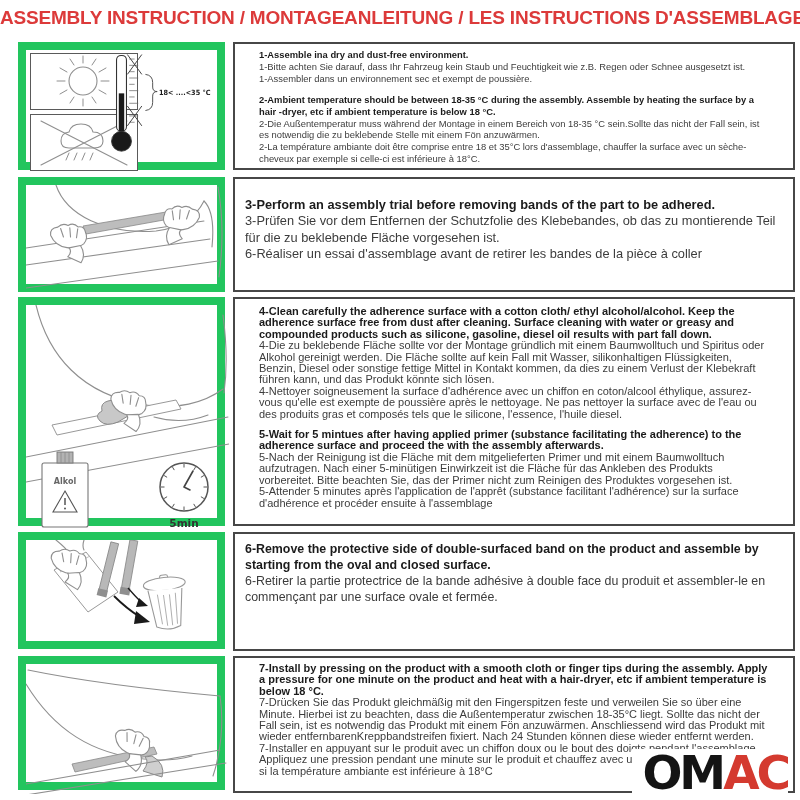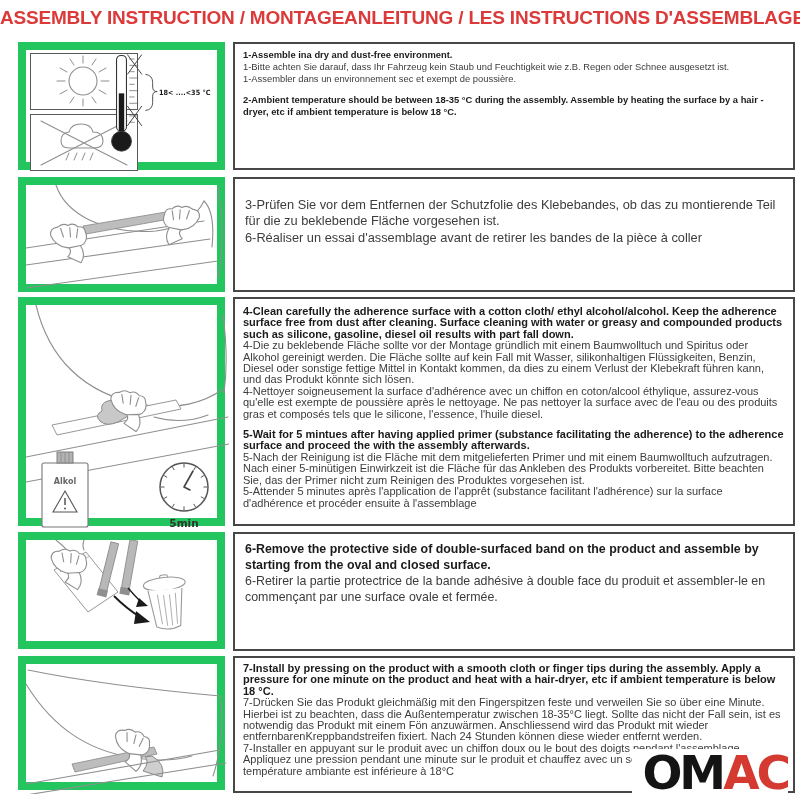--- a/index.html
+++ b/index.html
@@ -6,21 +6,21 @@
   html,body { width:800px; height:800px; background:#fff; overflow:hidden;
               font-family:"Liberation Sans", sans-serif; }
   .page { position:absolute; inset:0; width:800px; height:800px; }
 
   .title { position:absolute; top:7px; left:0; width:100%; text-align:center;
            color:#dc3a3a; font-weight:bold; font-size:19px; letter-spacing:-0.2px;
            white-space:nowrap; }
 
   .row { position:absolute; left:18px; width:777px; }
   .cell-left  { position:absolute; left:0; width:207px; border:8px solid #22c55e; background:#fff; }
-  .cell-right { position:absolute; left:215px; width:562px; border:2px solid #474747; background:#fff; padding:5px 8px; }
+  .cell-right { position:absolute; left:215px; width:562px; border:2px solid #474747; background:#fff; padding:5px 24px; }
 
   .s  { font-size:9.4px; line-height:11.9px; color:#3c3c3c; }
   .en { font-weight:bold; color:#1b1b1b; }
   .step + .step { margin-top:9px; }
   .big .s { font-size:12.8px; line-height:16.4px; }
   .med .s { font-size:12.4px; line-height:16px; }
   .tight .s { font-size:11px; line-height:11.4px; }
 
   .mini-box { position:absolute; left:4px; width:108px; height:57px; border:1.5px solid #5a5a5a; background:#fff; }
   .thermo { position:absolute; inset:0; width:100%; height:100%; overflow:visible; }
@@ -83,37 +83,40 @@
       </svg>
     </div>
     <div class="cell-right" style="height:128px">
       <div class="step">
         <p class="s en">1-Assemble ina dry and dust-free environment.</p>
         <p class="s">1-Bitte achten Sie darauf, dass Ihr Fahrzeug kein Staub und Feuchtigkeit wie z.B. Regen oder Schnee ausgesetzt ist.</p>
         <p class="s">1-Assembler dans un environnement sec et exempt de poussière.</p>
       </div>
       <div class="step">
         <p class="s en">2-Ambient temperature should be between 18-35 °C  during the assembly. Assemble by heating the surface by a hair -dryer, etc if ambient temperature is below 18 °C.</p>
+        <p class="s">2-Die Außentemperatur muss während der Montage in einem Bereich von 18-35 °C  sein.Sollte das nicht der Fall sein, ist es notwendig die zu beklebende Stelle mit einem Fön anzuwärmen.</p>
+        <p class="s">2-La température ambiante doit être comprise entre 18 et 35°C lors d'assemblage, chauffer la surface avec un sèche-cheveux par exemple si celle-ci est inférieure à 18°C.</p>
       </div>
     </div>
   </div>
 
   <div class="row" style="top:177px;height:115px">
     <div class="cell-left" style="height:115px">
       <svg class="ill" viewBox="0 0 203 111" width="203" height="111">
         <path class="ln" d="M30,0 C40,30 80,50 130,46 C155,43 170,32 178,16"></path>
         <path class="ln" d="M178,16 C186,24 188,42 186,62 M192,2 C197,30 197,62 193,92"></path>
         <path class="ln" d="M0,63 L178,36 M0,80 L184,54 M0,103 L192,76"></path>
         <polygon class="gf" points="57,41 146,26 149,33 60,49"></polygon>
         <use href="#hand" transform="translate(24,40) rotate(8)"></use>
         <use href="#hand" transform="translate(174,22) scale(-1,1) rotate(8)"></use>
       </svg>
     </div>
     <div class="cell-right big" style="height:115px;padding:18px 10px 0">
       <div class="step">
+        <p class="s en">3-Perform an assembly trial before removing bands of the part to be adhered.</p>
         <p class="s">3-Prüfen Sie vor dem Entfernen der Schutzfolie des Klebebandes, ob das zu montierende Teil für die zu beklebende Fläche vorgesehen ist.</p>
         <p class="s">6-Réaliser un essai d'assemblage avant de retirer les bandes de la pièce à coller</p>
       </div>
     </div>
   </div>
 
   <div class="row" style="top:297px;height:229px">
     <div class="cell-left" style="height:229px">
       <svg class="ill" viewBox="0 0 203 225" width="203" height="225">
         <path class="ln" d="M10,0 C22,50 55,90 120,100 C150,105 178,98 197,84"></path>

